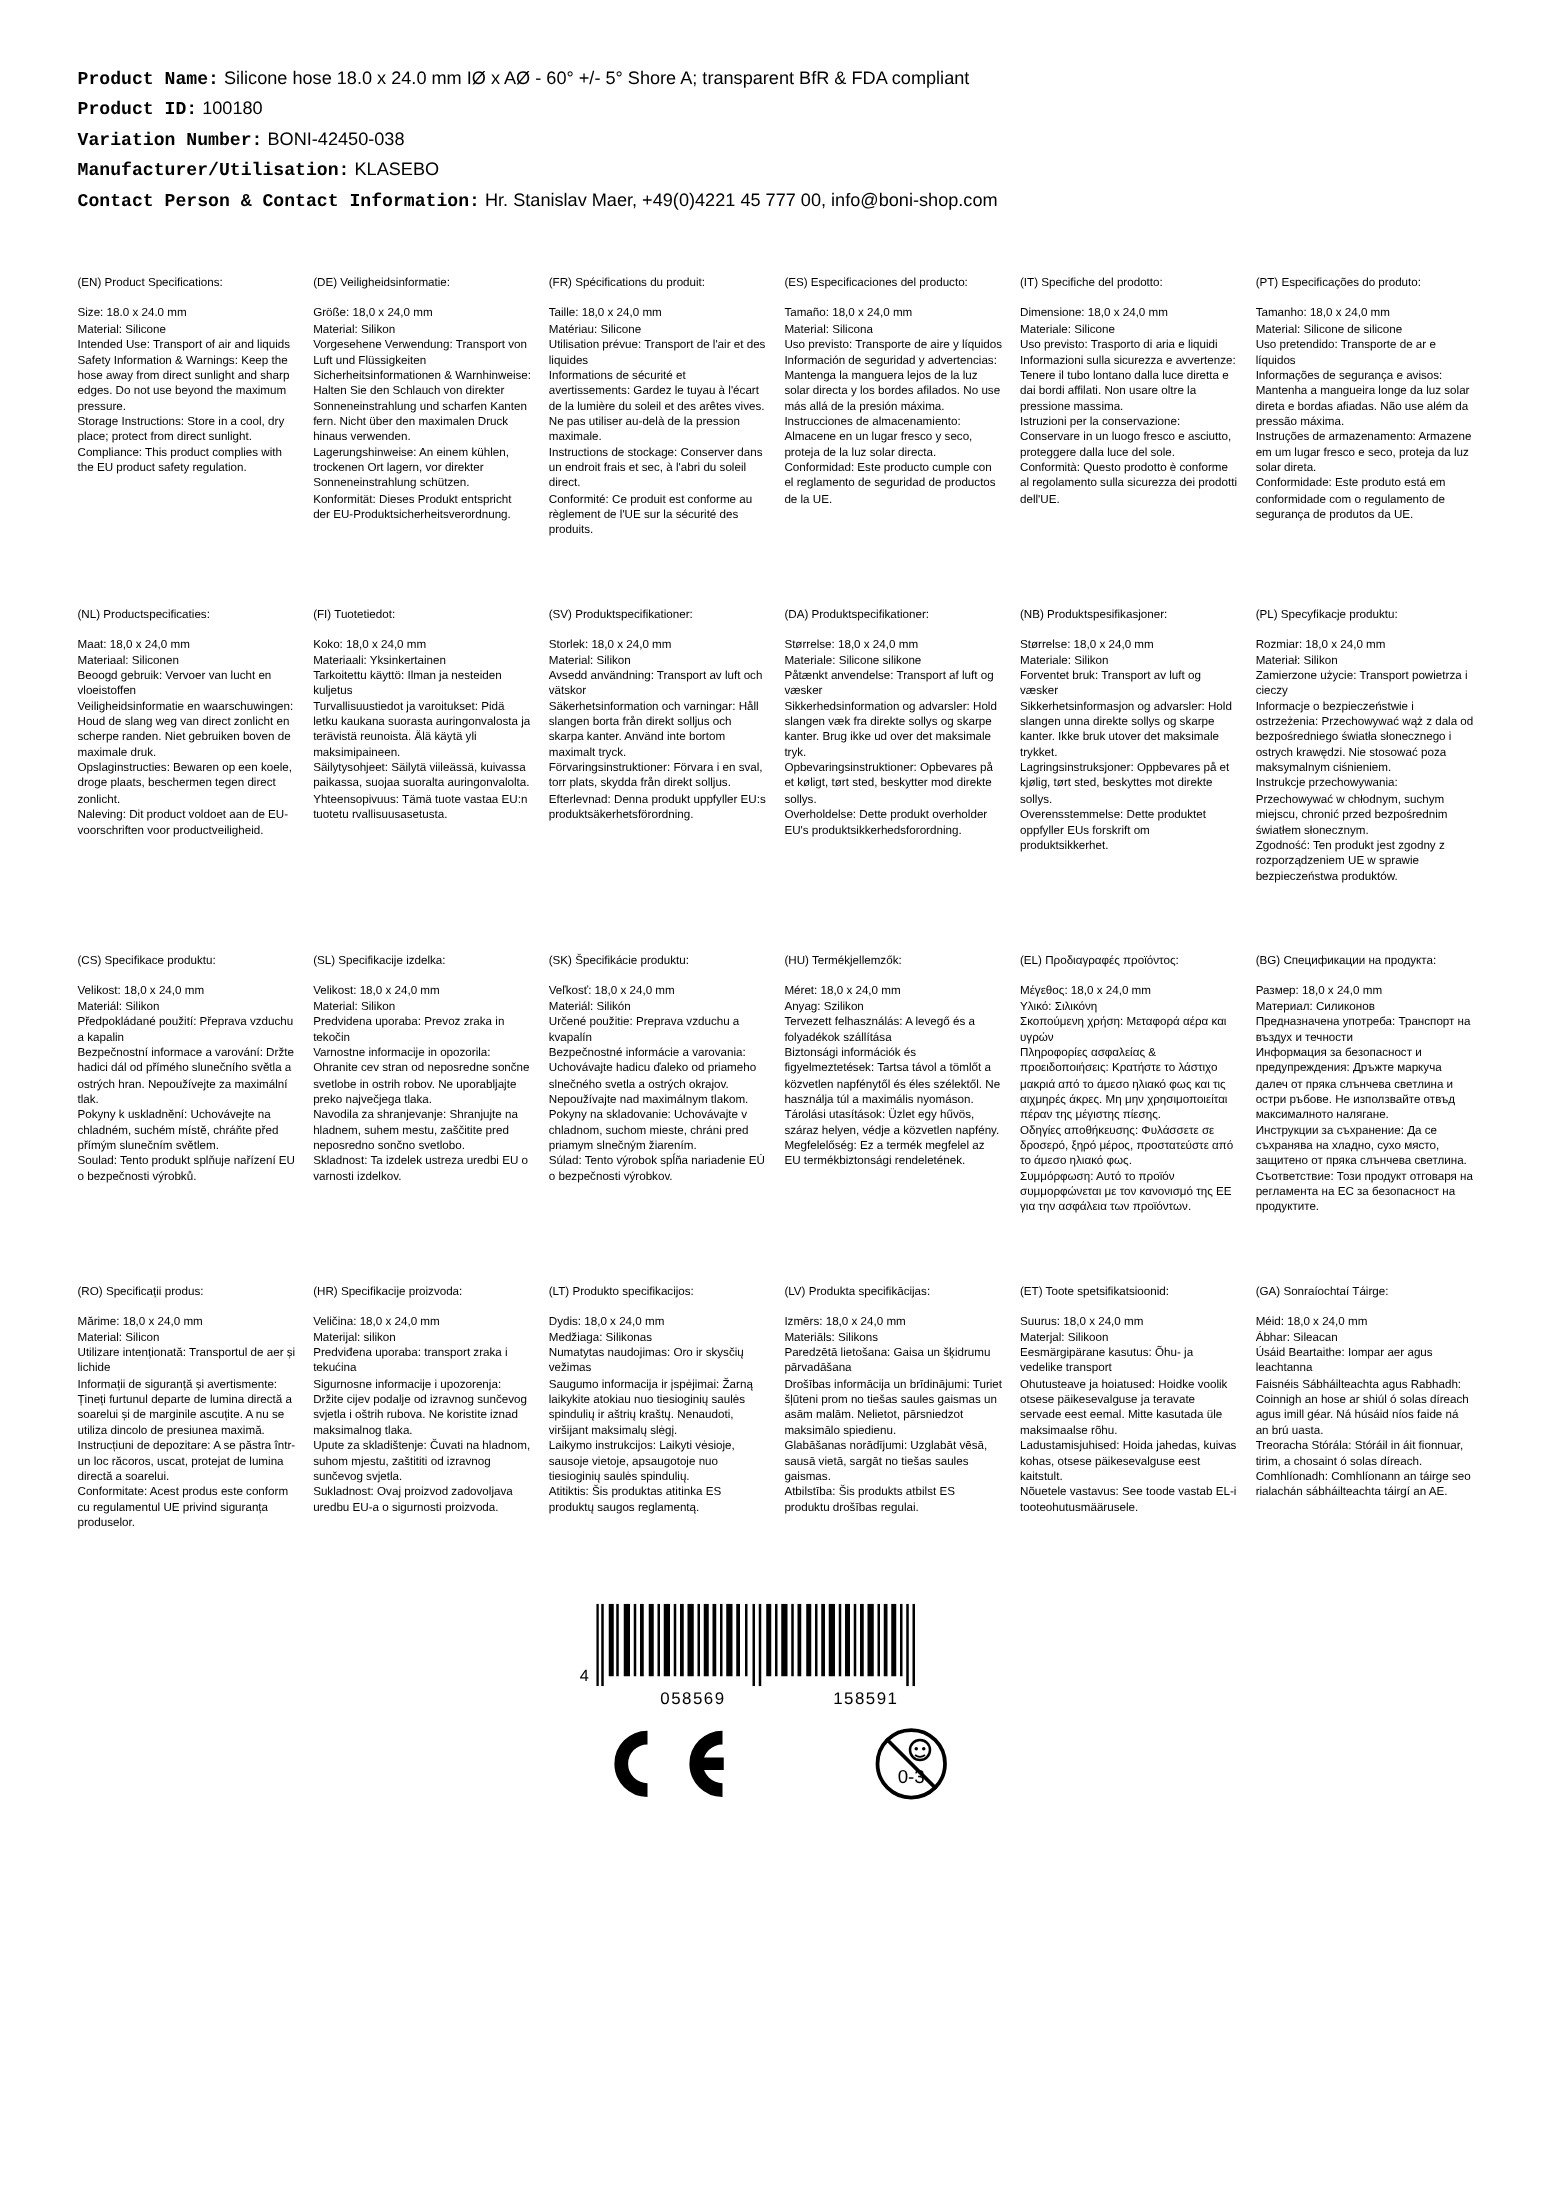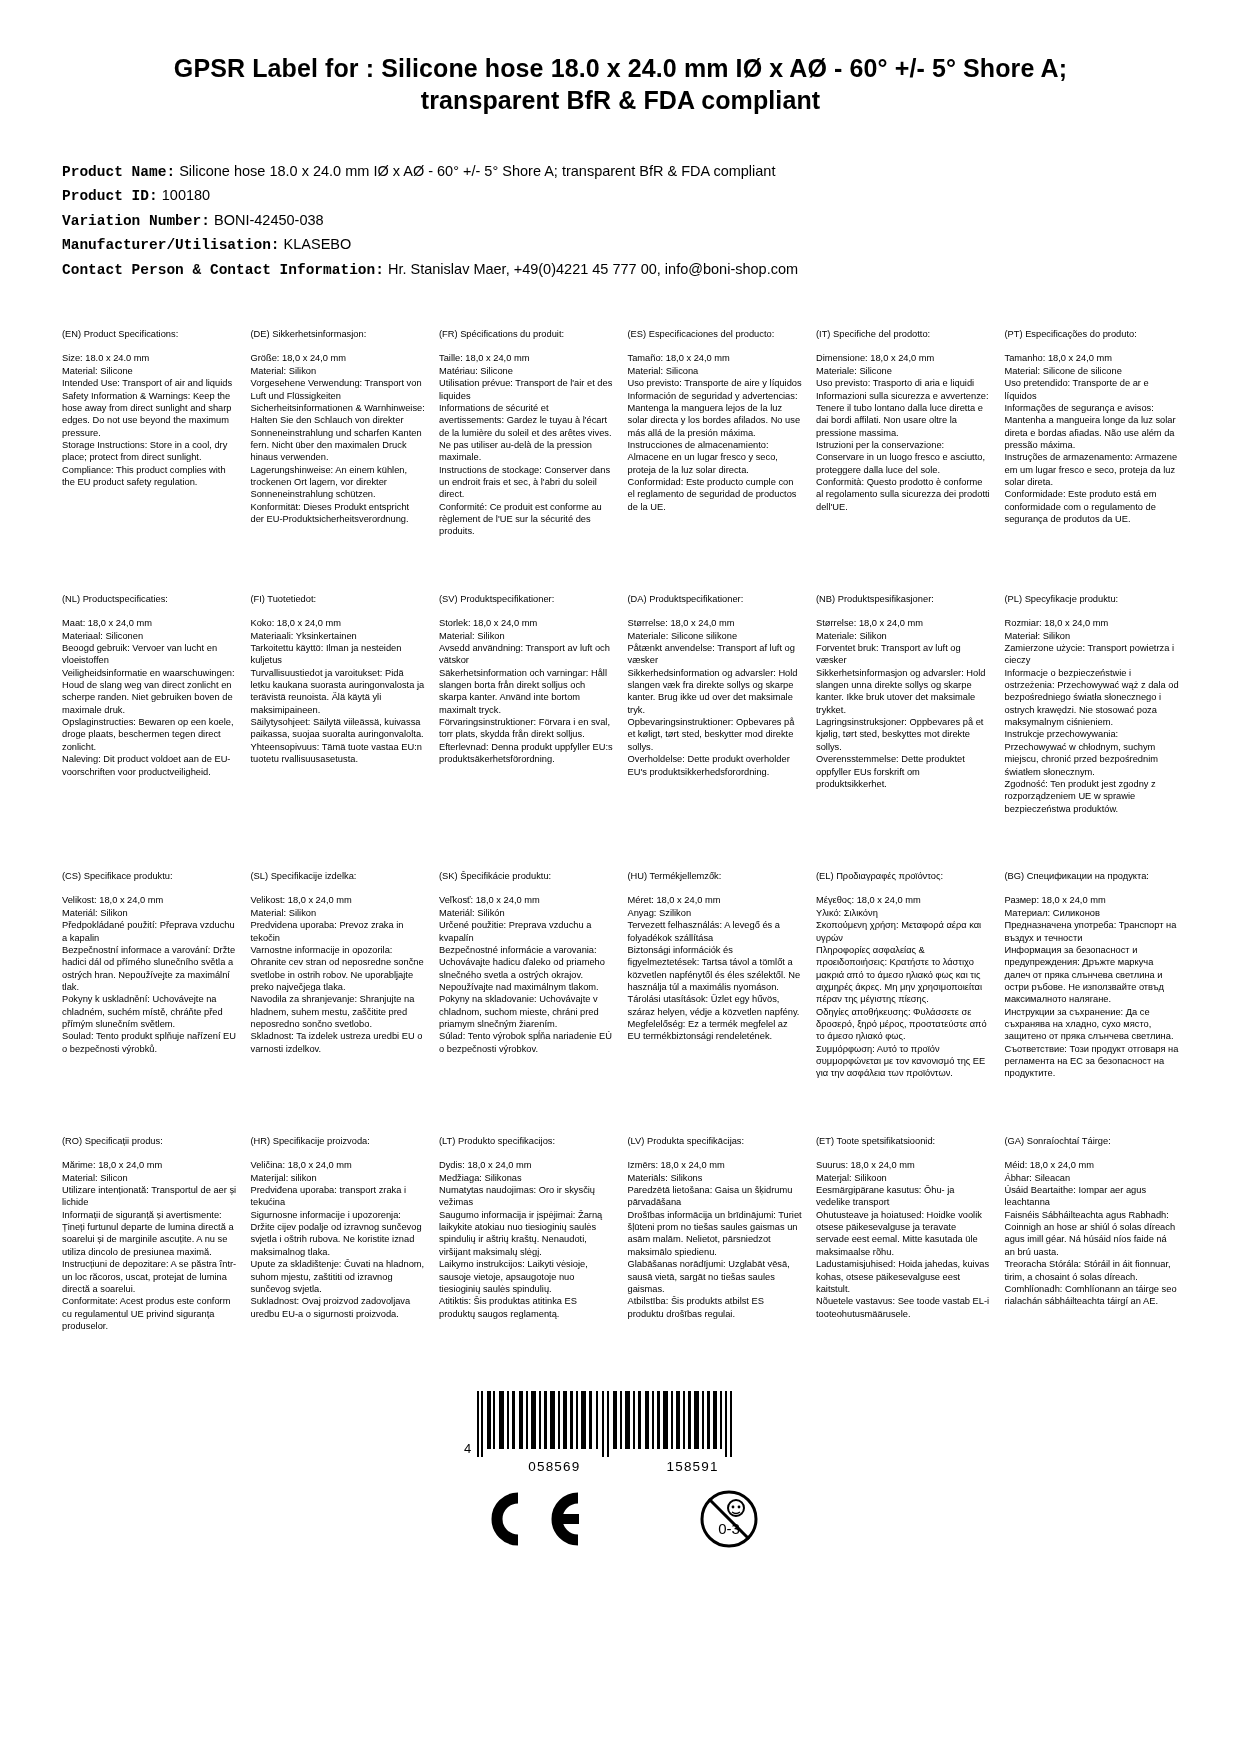--- a/index.html
+++ b/index.html
@@ -109,21 +109,20 @@
   }
   .age-mark {
     display: block;
   }
 </style>
 </head>
 <body>
 
 <div class="page">
 
-  <div class="title">GPSR Label for : Silicone hose 18.0 x 24.0 mm IØ x AØ - 60° +/- 5° Shore A; transparent BfR &amp; FDA compliant</div>
 
   <div class="header-block">
     <div class="header-row">
       <span class="lbl">Product Name:</span>
       <span class="val">Silicone hose 18.0 x 24.0 mm IØ x AØ - 60° +/- 5° Shore A; transparent BfR &amp; FDA compliant</span>
     </div>
     <div class="header-row">
       <span class="lbl">Product ID:</span>
       <span class="val">100180</span>
     </div>
@@ -146,21 +145,21 @@
     <div class="cell">
       <span class="cell-title">(EN) Product Specifications:</span>
       <span class="cell-body">Size: 18.0 x 24.0 mm
 Material: Silicone
 Intended Use: Transport of air and liquids
 Safety Information &amp; Warnings: Keep the hose away from direct sunlight and sharp edges. Do not use beyond the maximum pressure.
 Storage Instructions: Store in a cool, dry place; protect from direct sunlight.
 Compliance: This product complies with the EU product safety regulation.</span>
     </div>
     <div class="cell">
-      <span class="cell-title">(DE) Sikkerhetsinformasjon:</span>
+      <span class="cell-title">(DE) Veiligheidsinformatie:</span>
       <span class="cell-body">Größe: 18,0 x 24,0 mm
 Material: Silikon
 Vorgesehene Verwendung: Transport von Luft und Flüssigkeiten
 Sicherheitsinformationen &amp; Warnhinweise: Halten Sie den Schlauch von direkter Sonneneinstrahlung und scharfen Kanten fern. Nicht über den maximalen Druck hinaus verwenden.
 Lagerungshinweise: An einem kühlen, trockenen Ort lagern, vor direkter Sonneneinstrahlung schützen.
 Konformität: Dieses Produkt entspricht der EU-Produktsicherheitsverordnung.</span>
     </div>
     <div class="cell">
       <span class="cell-title">(FR) Spécifications du produit:</span>
       <span class="cell-body">Taille: 18,0 x 24,0 mm

